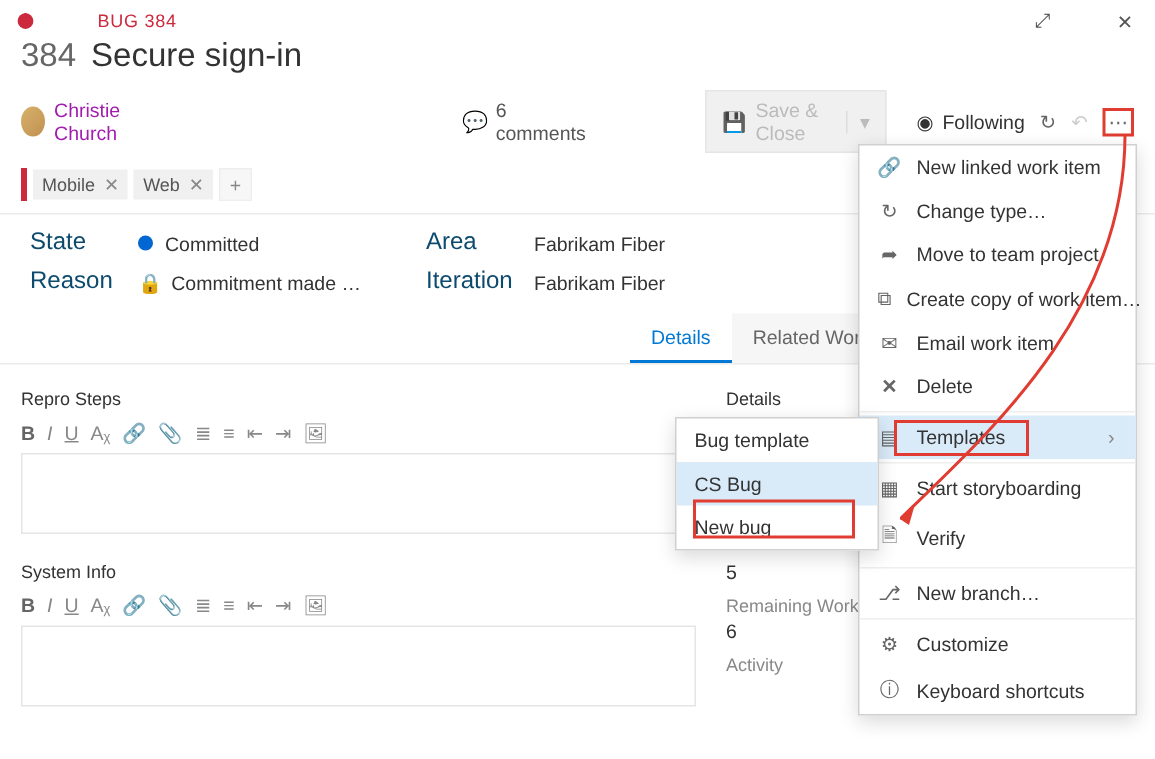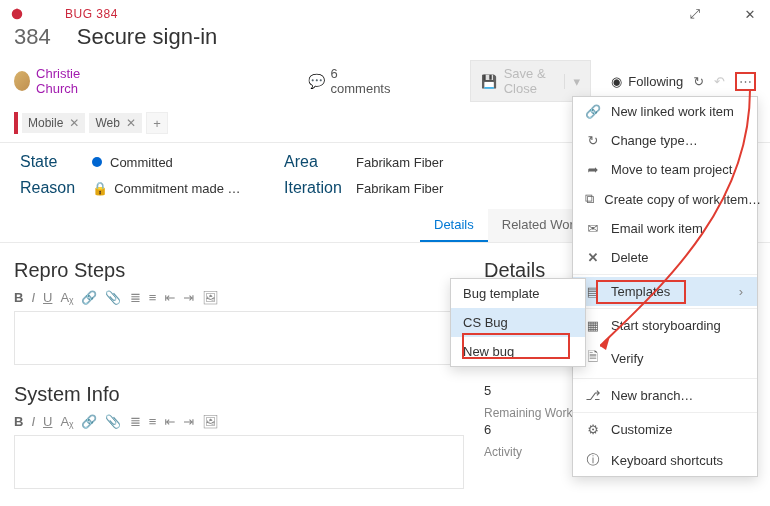--- a/index.html
+++ b/index.html
@@ -6,21 +6,21 @@
   body { margin: 0; font-family: "Segoe UI", Arial, sans-serif; font-size: 13px; color: #333; background: #fff; width: 770px; height: 506px; overflow: hidden; position: relative; }
 
   
   .titlebar { display: flex; align-items: center; padding: 6px 10px 2px 10px; gap: 35px; }
   .titlebar .bug-icon { width: 14px; height: 14px; margin-right: 6px; }
   .titlebar .bug-id { color: #cc293d; font-size: 12px; letter-spacing: 0.5px; }
   .spacer { flex: 1; }
   .winbtn { width: 20px; text-align: center; color: #555; cursor: pointer; }
 
   .title-row { display: flex; align-items: baseline; padding: 0 14px; }
-  .title-row .num { font-size: 22px; color: #666; margin-right: 26px; }
+  .title-row .num { font-size: 22px; color: #666; margin-right: 10px; }
   .title-row .ttl { font-size: 22px; color: #333; }
 
   .meta-row { display: flex; align-items: center; padding: 10px 14px 6px 14px; }
   .avatar { width: 20px; height: 20px; border-radius: 50%; background: linear-gradient(135deg,#d8b26b,#c09050); margin-right: 6px; }
   .assignee { color: #a21caf; }
 
   .comments { display: flex; align-items: center; margin-left: 200px; color: #555; }
   .comments .ic { margin-right: 5px; color: #0078d4; font-size: 14px;}
 
   .btn-save { margin-left: 80px; background: #f0f0f0; border: 1px solid #e5e5e5; color: #bbb; padding: 5px 10px; display: inline-flex; align-items: center; gap: 6px; cursor: default;}
@@ -51,21 +51,21 @@
   .tabs-row { display: flex; gap: 0; margin-top: 6px; padding-left: 420px; border-bottom: 1px solid #eaeaea; }
   .tab { padding: 8px 14px; color: #666; cursor:pointer; font-size:13px; }
   .tab.active { color: #0078d4; border-bottom: 2px solid #0078d4; }
   .tab.other { background: #f6f6f6; }
 
   
   .body { display: flex; padding: 12px 14px; gap: 20px; }
   .col-left { width: 450px; }
   .col-right { flex:1; }
 
-  .section-h { font-size: 20px; color: #333; margin: 4px 0 6px 0; }
+  .section-h { font-size: 12px; color: #333; margin: 4px 0 6px 0; }
   .toolbar { display: flex; align-items: center; gap: 8px; color: #888; padding: 2px 0 6px 0;}
   .toolbar .tb { font-size: 13px; }
   .toolbar .b { font-weight: bold; color:#666;}
   .toolbar .i { font-style: italic; color:#888;}
   .toolbar .u { text-decoration: underline; color:#888;}
   .editor { border: 1px solid #e5e5e5; height: 54px; background:#fff; }
 
   .det-label { color:#555; margin-top:4px; }
   .det-small { color:#888; font-size:12px; margin-top:8px;}
   .det-val { color:#333; margin-top:2px;}

